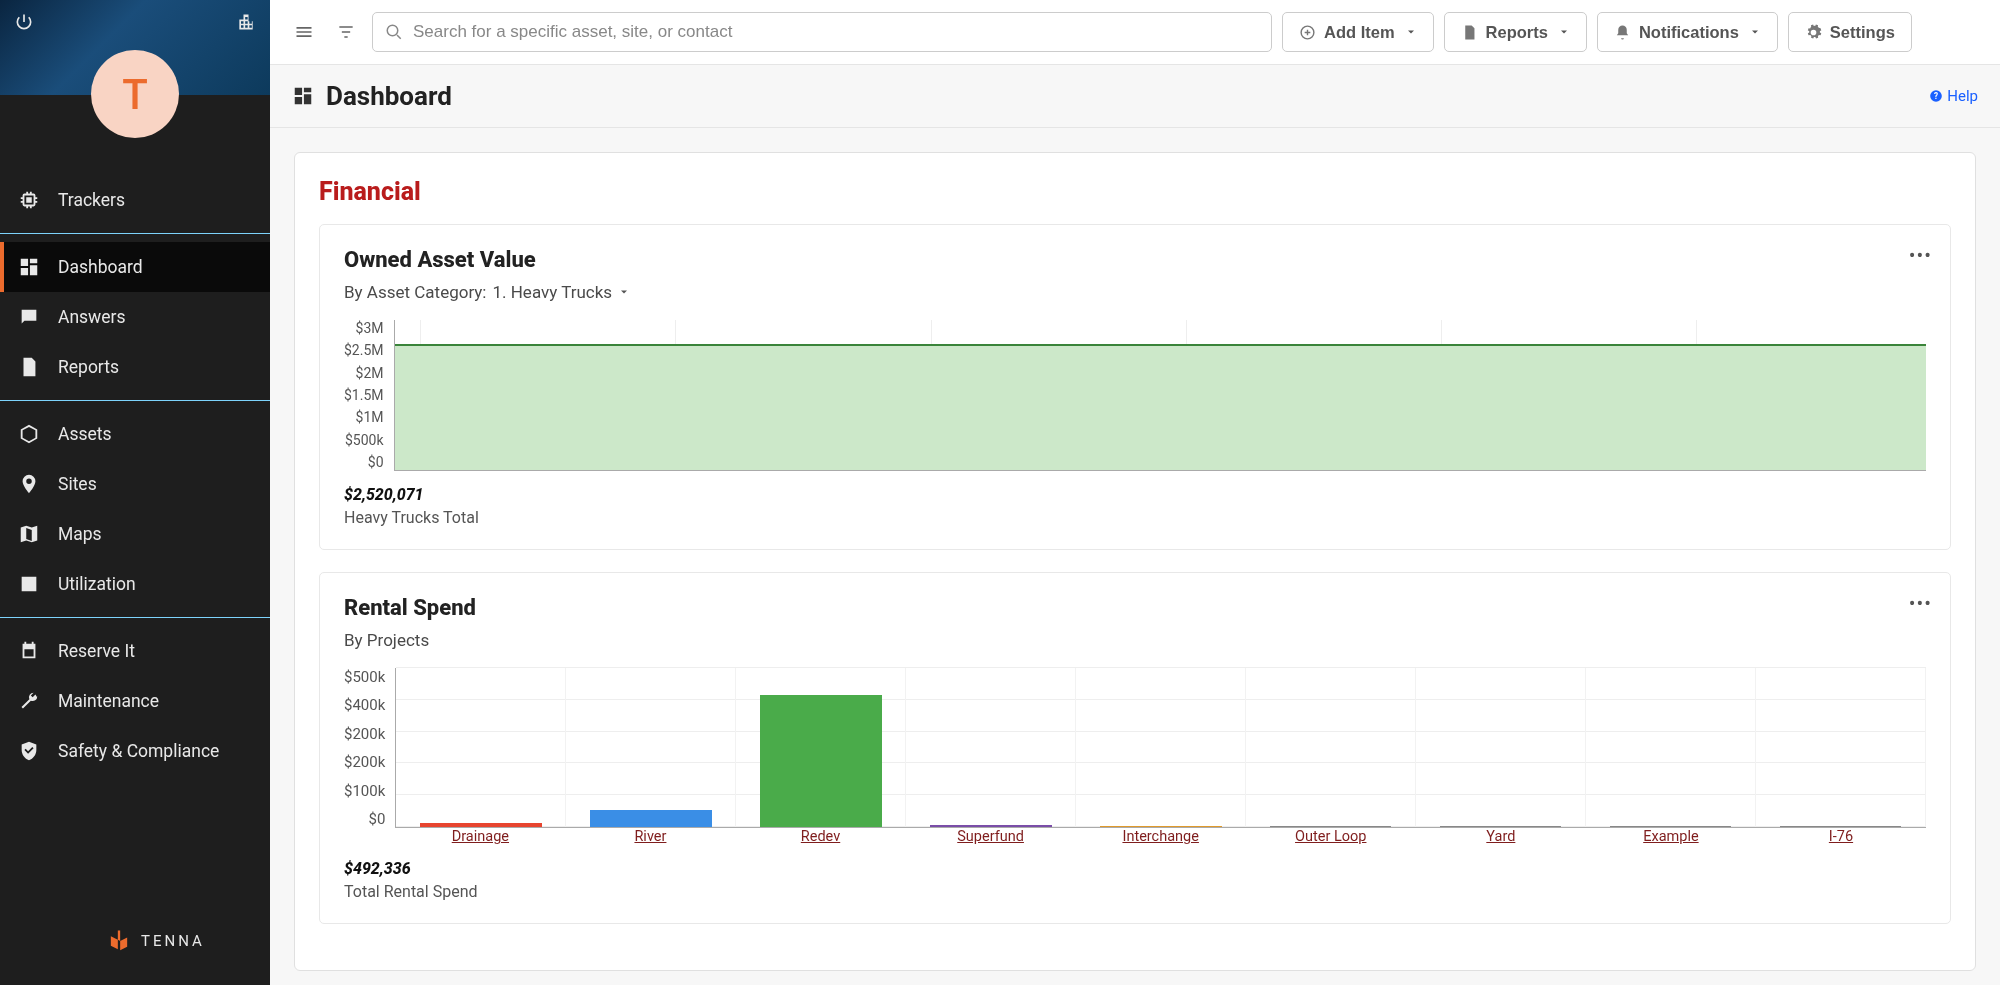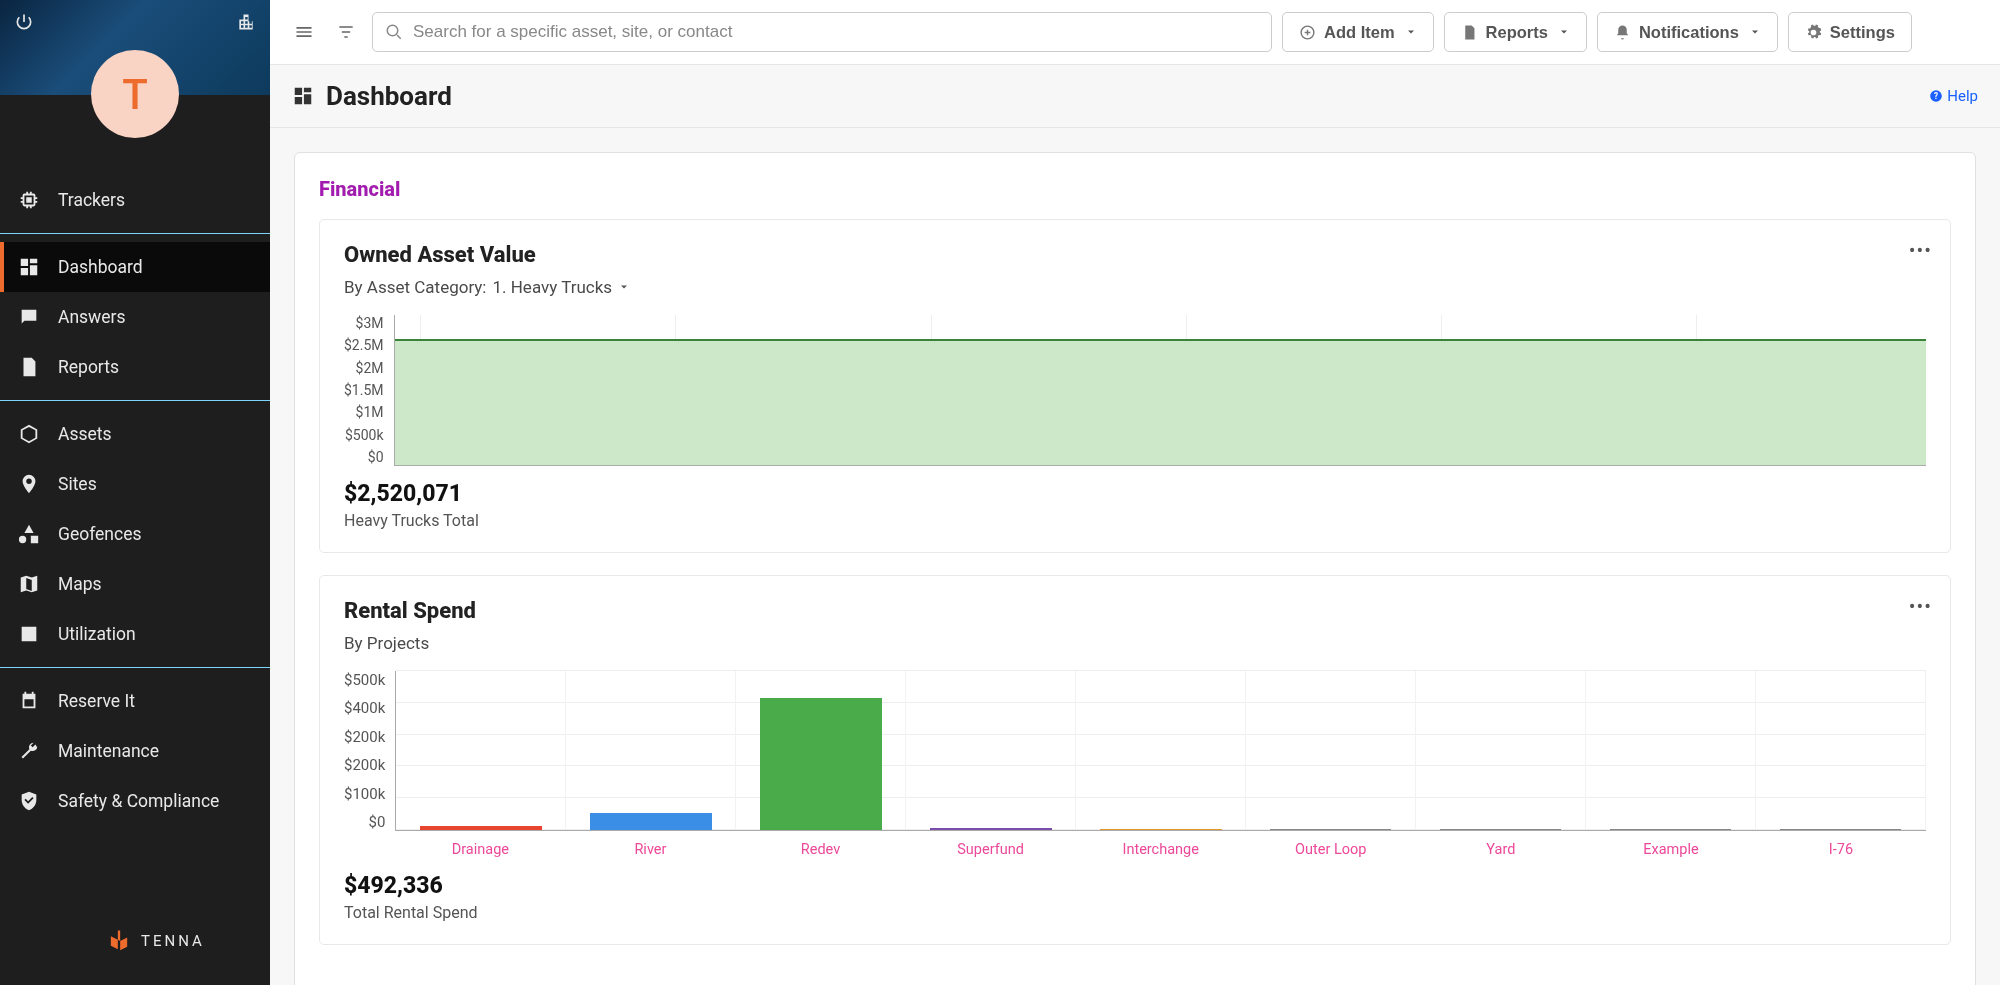--- a/index.html
+++ b/index.html
@@ -35,50 +35,50 @@
 .tb-btn .chev { margin-left: 2px; }
 .tb-icon { width: 17px; height: 17px; fill: #777; }
 
 .page-header { display: flex; align-items: center; padding: 16px 22px; background: #f7f7f7; border-bottom: 1px solid #e5e5e5; }
 .page-header .ph-icon { width: 22px; height: 22px; margin-right: 12px; fill: #333; }
 .page-header h1 { font-size: 26px; font-weight: 700; color: #222; }
 .help-link { margin-left: auto; color: #1a60ff; font-size: 15px; display: flex; align-items: center; gap: 4px; cursor: pointer; }
 
 .content { flex: 1; overflow-y: auto; padding: 24px; background: #f7f7f7; }
 .panel { background: #fff; border: 1px solid #e0e0e0; border-radius: 6px; padding: 24px; }
-.panel h2 { font-size: 20px; font-weight: 800; color: #a21caf; margin-bottom: 18px; }
+.panel h2 { font-size: 25px; font-weight: 800; color: #b91c1c; margin-bottom: 18px; }
 
 .card { border: 1px solid #e8e8e8; border-radius: 5px; padding: 22px 24px; margin-bottom: 22px; position: relative; }
 .card-title { font-size: 22px; font-weight: 800; color: #222; }
 .card-sub { font-size: 17px; color: #4a4a4a; margin-top: 10px; display: flex; align-items: center; gap: 6px; }
 .card-menu { position: absolute; top: 18px; right: 18px; cursor: pointer; color: #555; font-size: 20px; letter-spacing: 1px; }
 
 
 .area-chart { margin-top: 18px; display: flex; }
 .y-axis { display: flex; flex-direction: column; justify-content: space-between; align-items: flex-end; font-size: 14px; color: #555; padding-right: 10px; height: 150px; }
 .plot { flex: 1; position: relative; border-left: 1px solid #aaa; border-bottom: 1px solid #aaa; }
 .plot-area { position: relative; height: 150px; }
 .area-fill { position: absolute; left: 0; right: 0; bottom: 0; background: #cce8c9; border-top: 2px solid #3a843a; }
 .grid-v { position: absolute; top: 0; bottom: 0; border-left: 1px solid #eee; }
 .x-axis { display: flex; position: relative; height: 22px; }
 .x-tick { position: absolute; transform: translateX(-50%); font-size: 14px; color: #555; top: 4px; }
 
-.big-number { font-size: 23px; font-weight: 800; color: #111; margin-top: 14px; }
+.big-number { font-size: 16px; font-weight: 800; color: #111; margin-top: 14px; font-style: italic; }
 .big-label { font-size: 16px; color: #555; margin-top: 4px; }
 
 
 .bar-chart { margin-top: 18px; display: flex; }
 .bar-y-axis { display: flex; flex-direction: column; justify-content: space-between; align-items: flex-end; font-size: 15px; color: #555; padding-right: 10px; height: 160px; }
 .bar-plot-wrap { flex: 1; }
 .bar-plot { height: 160px; display: flex; align-items: flex-end; border-left: 1px solid #aaa; border-bottom: 1px solid #aaa; position: relative; }
 .bar-grid-h { position: absolute; left: 0; right: 0; border-top: 1px solid #eee; }
 .bar-col { flex: 1; display: flex; flex-direction: column; align-items: center; justify-content: flex-end; height: 100%; position: relative; border-right: 1px solid #f2f2f2; }
 .bar { width: 72%; }
 .bar-x-axis { display: flex; }
-.bar-x-tick { flex: 1; text-align: center; font-size: 14.5px; color: #ec4899; padding-top: 10px; }
+.bar-x-tick { flex: 1; text-align: center; font-size: 14.5px; color: #7f1d1d; padding-top: 0; text-decoration: underline; }
 
 .chev-svg { width: 12px; height: 12px; fill: #555; }
 </style>
 </head>
 <body>
 
 <div class="app">
 
   <aside class="sidebar">
     <div class="sidebar-header">
@@ -139,28 +139,20 @@
             </span>
             <span>Assets</span>
           </div>
         <div class="nav-item">
             <span class="nav-icon">
               <svg viewBox="0 0 24 24">
                 <path d="M12 2a7 7 0 0 1 7 7c0 5-7 13-7 13S5 14 5 9a7 7 0 0 1 7-7zm0 4a3 3 0 1 0 0 6 3 3 0 0 0 0-6z"></path>
               </svg>
             </span>
             <span>Sites</span>
-          </div>
-        <div class="nav-item">
-            <span class="nav-icon">
-              <svg viewBox="0 0 24 24">
-                <path d="M12 2l5 9H7l5-9zM5 14a4 4 0 1 0 0 8 4 4 0 0 0 0-8zm9 0h8v8h-8v-8z"></path>
-              </svg>
-            </span>
-            <span>Geofences</span>
           </div>
         <div class="nav-item">
             <span class="nav-icon">
               <svg viewBox="0 0 24 24">
                 <path d="M9 3L3 5v16l6-2 6 2 6-2V3l-6 2-6-2zm0 2.5l6 2v12l-6-2v-12z"></path>
               </svg>
             </span>
             <span>Maps</span>
           </div>
         <div class="nav-item">

